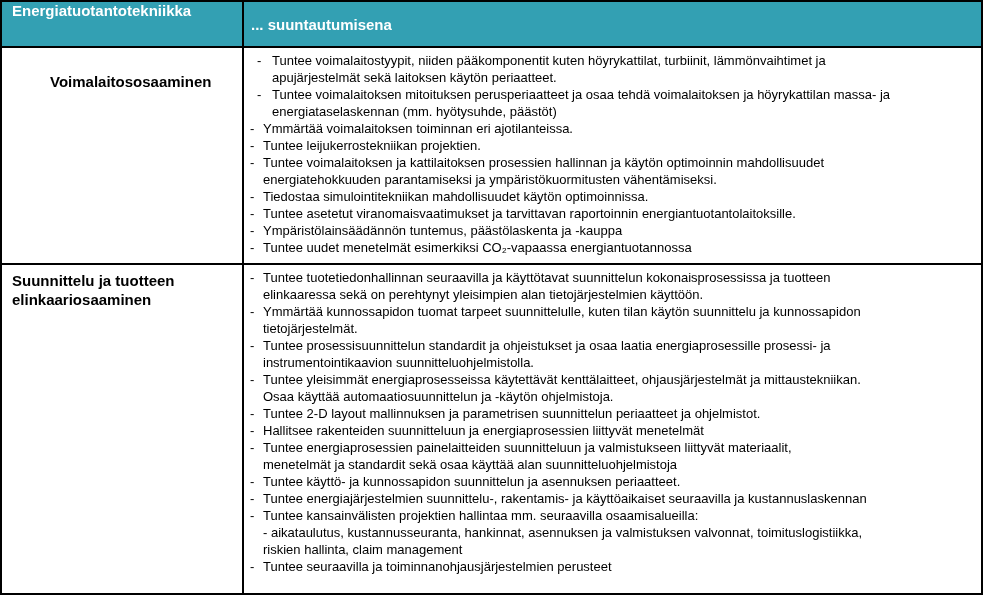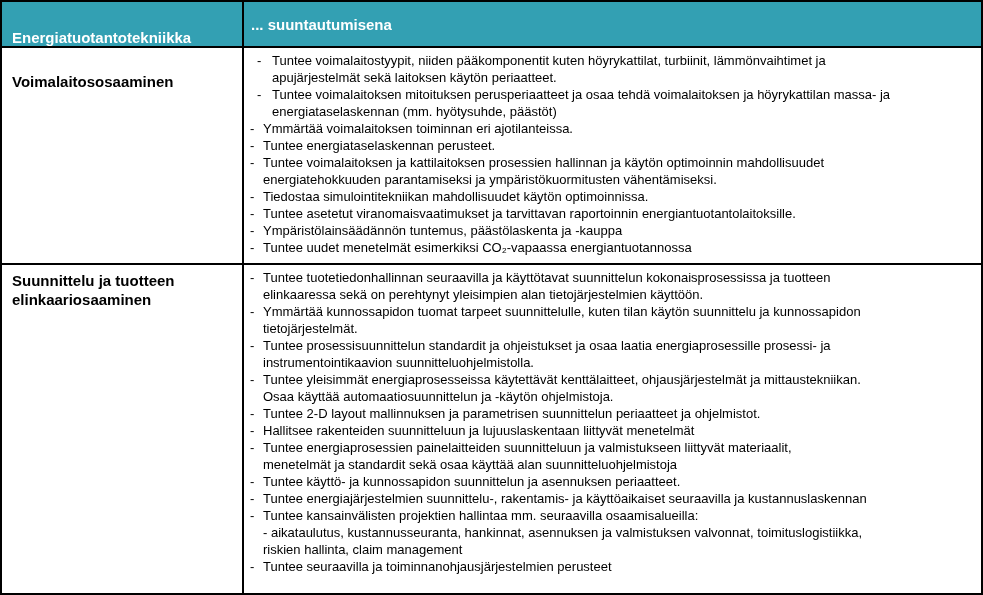--- a/index.html
+++ b/index.html
@@ -35,26 +35,26 @@
   .body-row:last-child{ border-bottom:none; }
   .row-1{ height:217px; flex:0 0 217px; }
   .row-2{ flex:1 1 auto; }
   .cell{ overflow:hidden; }
   .cell-left{
     width:242px; flex:0 0 242px;
     border-right:2px solid var(--border);
     padding-left:10px; padding-right:8px;
   }
   .cell-right{ flex:1 1 auto; padding-right:4px; }
-  .header-row .cell-left{ display:flex; align-items:flex-end; }
+  .header-row .cell-left{ display:flex; align-items:flex-start; }
   .header-row .cell-right{ display:flex; align-items:center; padding-left:7px; }
   .row-title{
     font-weight:bold; font-size:15px; line-height:19px;
   }
-  .row-1 .row-title{ padding-top:24px; }
+  .row-1 .row-title{ padding-top:24px;margin-left:38px; }
   .row-2 .row-title{ padding-top:6px; }
   .bullets{ padding-top:4px; font-size:13px; line-height:17px; }
   .bullet{ display:flex; align-items:flex-start; }
   .bullet .dash{
     flex:0 0 auto; width:19px; padding-left:6px; flex-shrink:0;
   }
   .bullet.indent{ padding-left:7px; }
   .bullet.indent .dash{ width:21px; }
   .bullet .btext{ white-space:pre-line; flex:1 1 auto; }
 </style>
@@ -86,21 +86,21 @@
             <span class="dash">-</span>
             <span class="btext">Tuntee voimalaitoksen mitoituksen perusperiaatteet ja osaa tehdä voimalaitoksen ja höyrykattilan massa- ja
 energiataselaskennan (mm. hyötysuhde, päästöt)</span>
           </div>
           <div class="bullet">
             <span class="dash">-</span>
             <span class="btext">Ymmärtää voimalaitoksen toiminnan eri ajotilanteissa.</span>
           </div>
           <div class="bullet">
             <span class="dash">-</span>
-            <span class="btext">Tuntee energiataselaskennan perusteet.</span>
+            <span class="btext">Tuntee leijukerrostekniikan projektien.</span>
           </div>
           <div class="bullet">
             <span class="dash">-</span>
             <span class="btext">Tuntee voimalaitoksen ja kattilaitoksen prosessien hallinnan ja käytön optimoinnin mahdollisuudet
 energiatehokkuuden parantamiseksi ja ympäristökuormitusten vähentämiseksi.</span>
           </div>
           <div class="bullet">
             <span class="dash">-</span>
             <span class="btext">Tiedostaa simulointitekniikan mahdollisuudet käytön optimoinnissa.</span>
           </div>
@@ -145,21 +145,21 @@
             <span class="dash">-</span>
             <span class="btext">Tuntee yleisimmät energiaprosesseissa käytettävät kenttälaitteet, ohjausjärjestelmät ja mittaustekniikan.
 Osaa käyttää automaatiosuunnittelun ja -käytön ohjelmistoja.</span>
           </div>
           <div class="bullet">
             <span class="dash">-</span>
             <span class="btext">Tuntee 2-D layout mallinnuksen ja parametrisen suunnittelun periaatteet ja ohjelmistot.</span>
           </div>
           <div class="bullet">
             <span class="dash">-</span>
-            <span class="btext">Hallitsee rakenteiden suunnitteluun ja lujuuslaskentaan liittyvät menetelmät</span>
+            <span class="btext">Hallitsee rakenteiden suunnitteluun ja energiaprosessien liittyvät menetelmät</span>
           </div>
           <div class="bullet">
             <span class="dash">-</span>
             <span class="btext">Tuntee energiaprosessien painelaitteiden suunnitteluun ja valmistukseen liittyvät materiaalit,
 menetelmät ja standardit sekä osaa käyttää alan suunnitteluohjelmistoja</span>
           </div>
           <div class="bullet">
             <span class="dash">-</span>
             <span class="btext">Tuntee käyttö- ja kunnossapidon suunnittelun ja asennuksen periaatteet.</span>
           </div>

